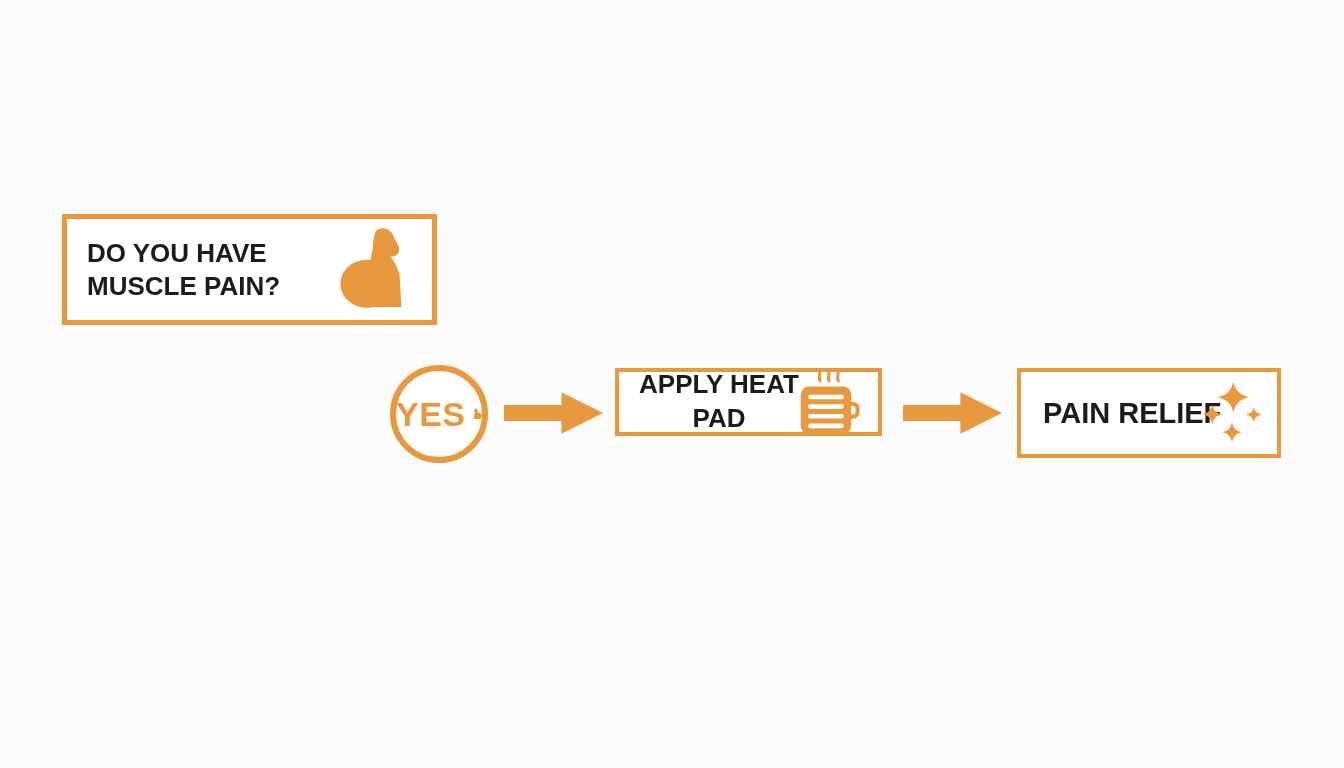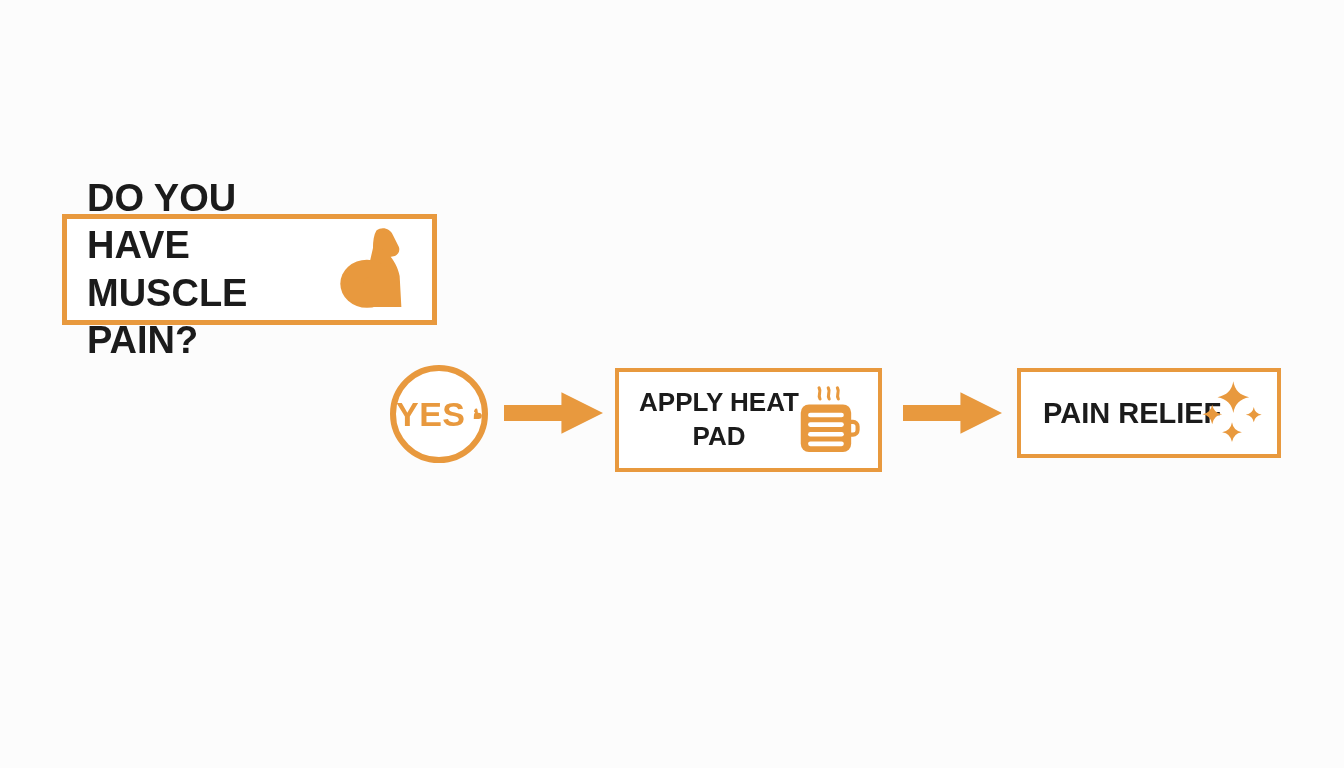--- a/index.html
+++ b/index.html
@@ -20,37 +20,37 @@
     font-size:46px;font-weight:800;letter-spacing:-0.5px;
     color:#161616;white-space:nowrap;
   }
   .flow-box{
     position:absolute;background:#fff;
     border:5px solid var(--accent);
     display:flex;align-items:center;
   }
   .box-question{left:62px;top:214px;width:375px;height:111px;padding-left:20px;}
   .box-question .label{
-    width:250px;font-size:38px;font-weight:800;line-height:1.24;color:#1b1b1b;
+    width:250px;font-size:26px;font-weight:800;line-height:1.24;color:#1b1b1b;
   }
   .box-question .icon-wrap{position:absolute;right:10px;top:50%;transform:translateY(-50%);width:86px;height:88px;}
 
   .yes-circle{
     position:absolute;left:390px;top:365px;width:98px;height:98px;
     border:6px solid var(--accent);border-radius:50%;background:#fff;
     display:flex;align-items:center;justify-content:center;gap:5px;
   }
   .yes-circle .yes-label{font-size:34px;font-weight:800;color:var(--accent);letter-spacing:0.5px;}
   .yes-circle .mini-bicep{width:26px;height:26px;transform:scaleX(-1);}
 
   .arrow{position:absolute;width:99px;height:46px;color:var(--accent);}
   .arrow-1{left:504px;top:390px;}
   .arrow-2{left:903px;top:390px;}
 
-  .box-heat{left:615px;top:368px;width:267px;height:104px;border-width:4px;padding-left:16px;}
+  .box-heat{left:615px;top:368px;width:267px;height:68px;border-width:4px;padding-left:16px;}
   .box-heat .label{
     width:168px;font-size:26px;font-weight:800;line-height:1.3;text-align:center;color:#1b1b1b;
   }
   .box-heat .icon-wrap{position:absolute;right:14px;top:50%;transform:translateY(-50%);width:66px;height:74px;}
 
   .box-relief{left:1017px;top:368px;width:264px;height:90px;border-width:4px;padding-left:22px;}
   .box-relief .label{font-size:29px;font-weight:800;color:#1b1b1b;white-space:nowrap;}
   .box-relief .icon-wrap{position:absolute;right:12px;top:50%;transform:translateY(-50%);width:66px;height:66px;}
 
   .icon{width:100%;height:100%;color:var(--accent);display:block;}

